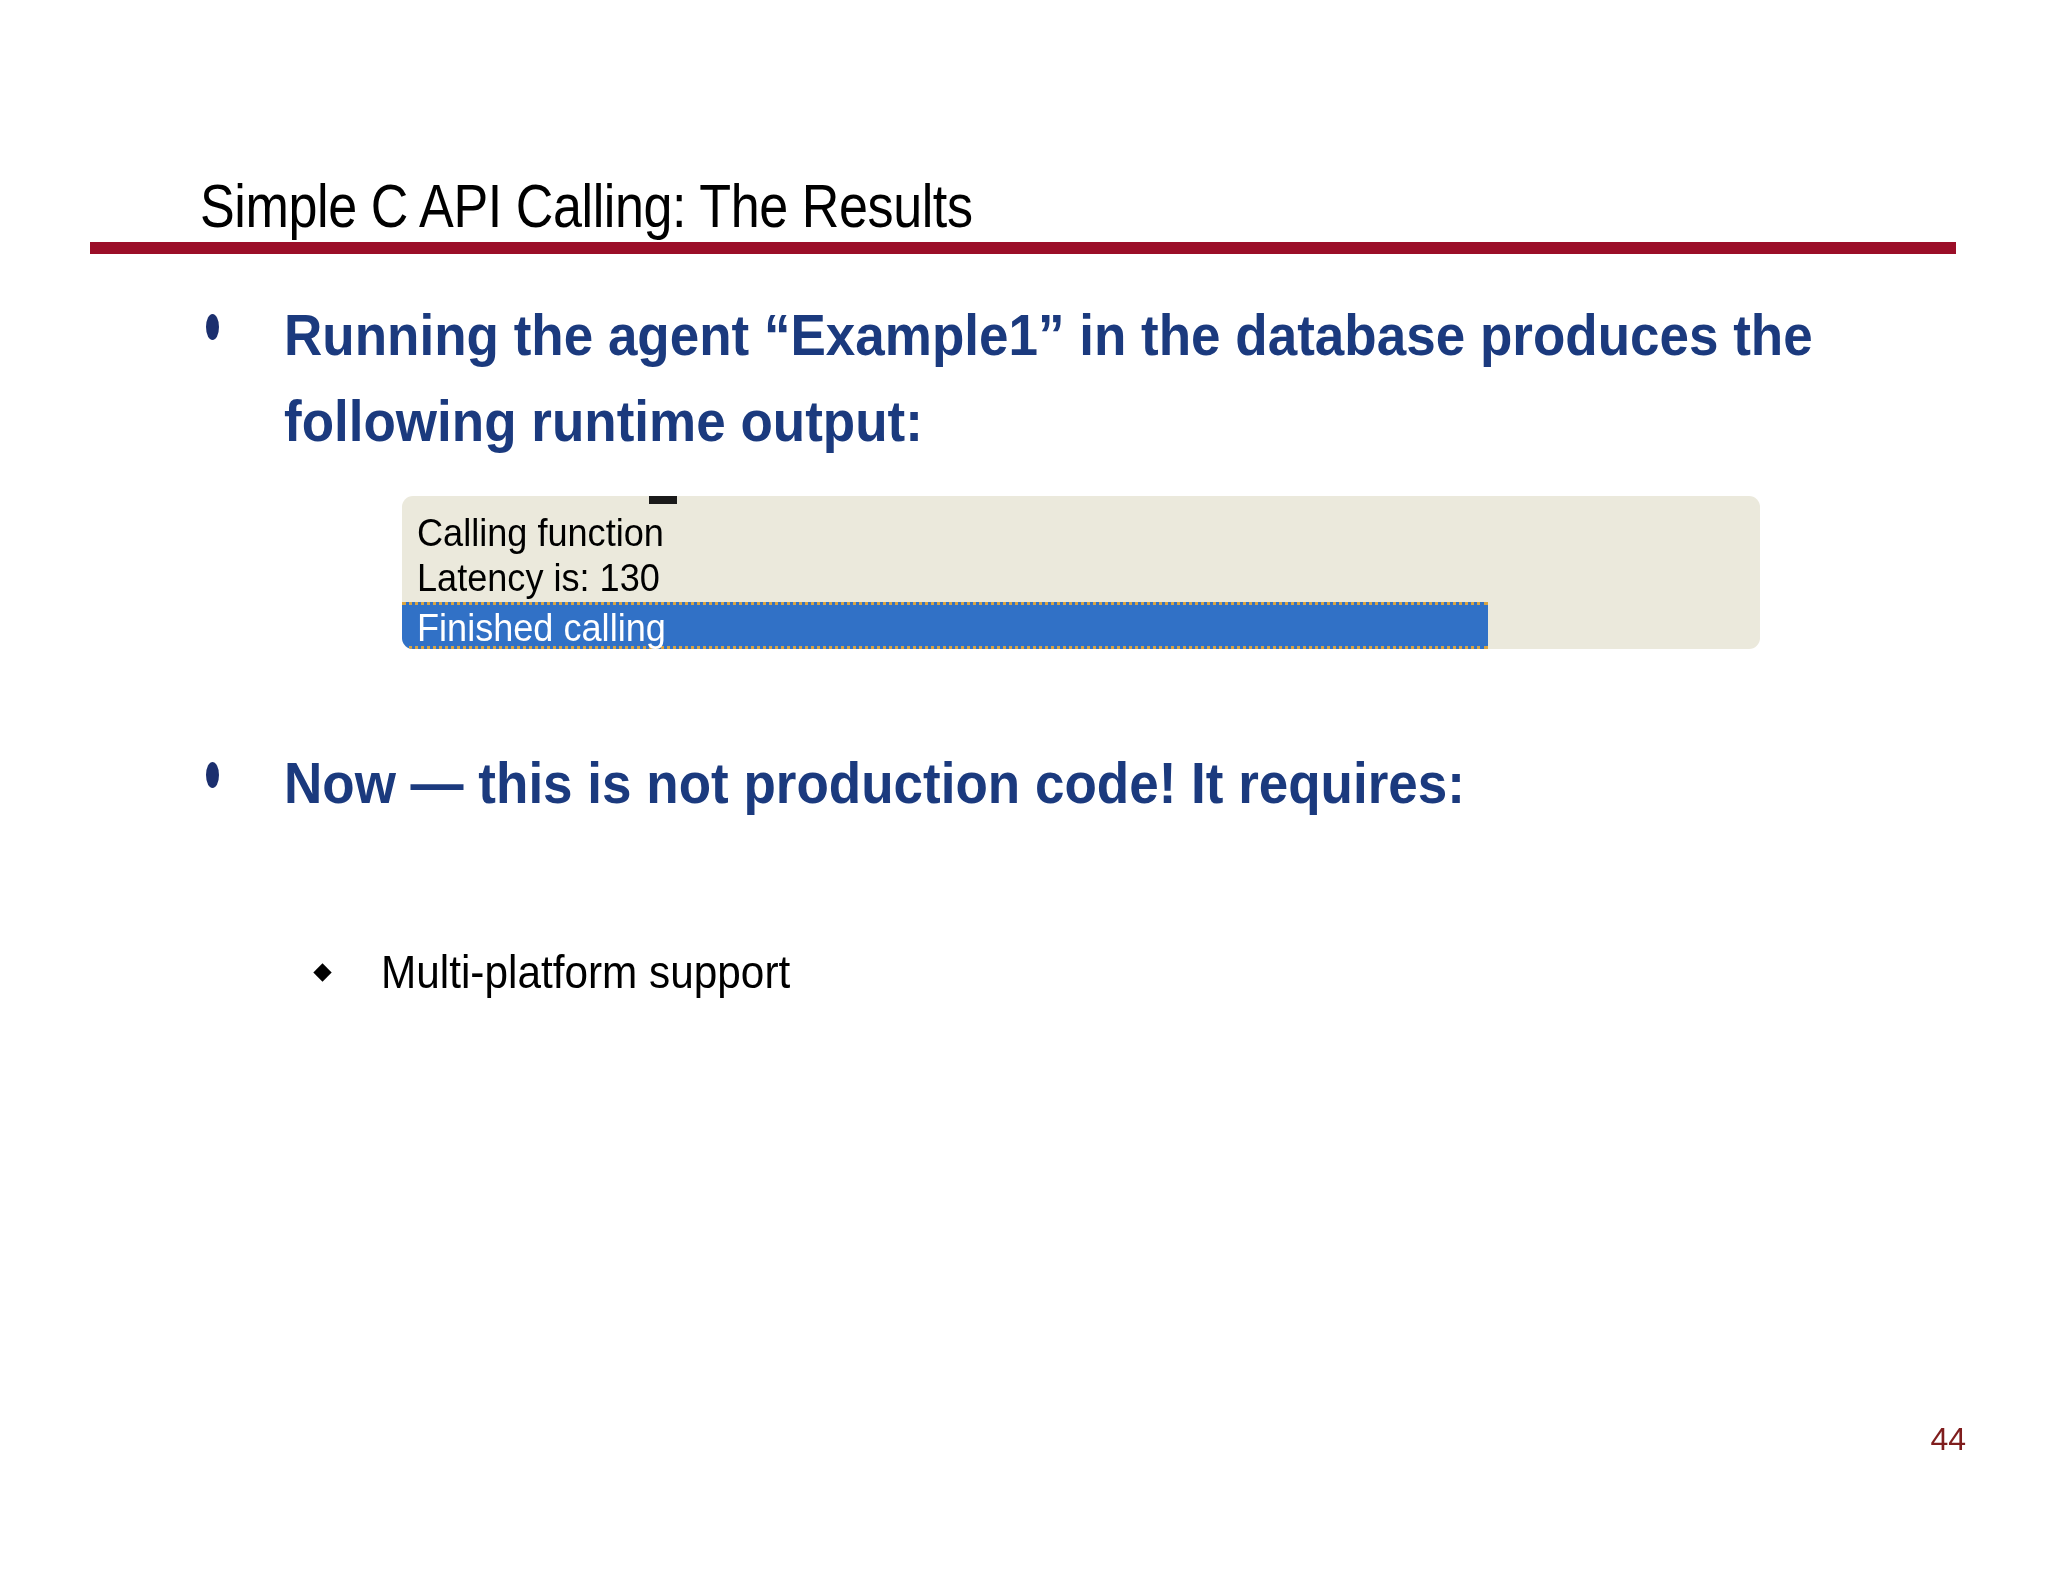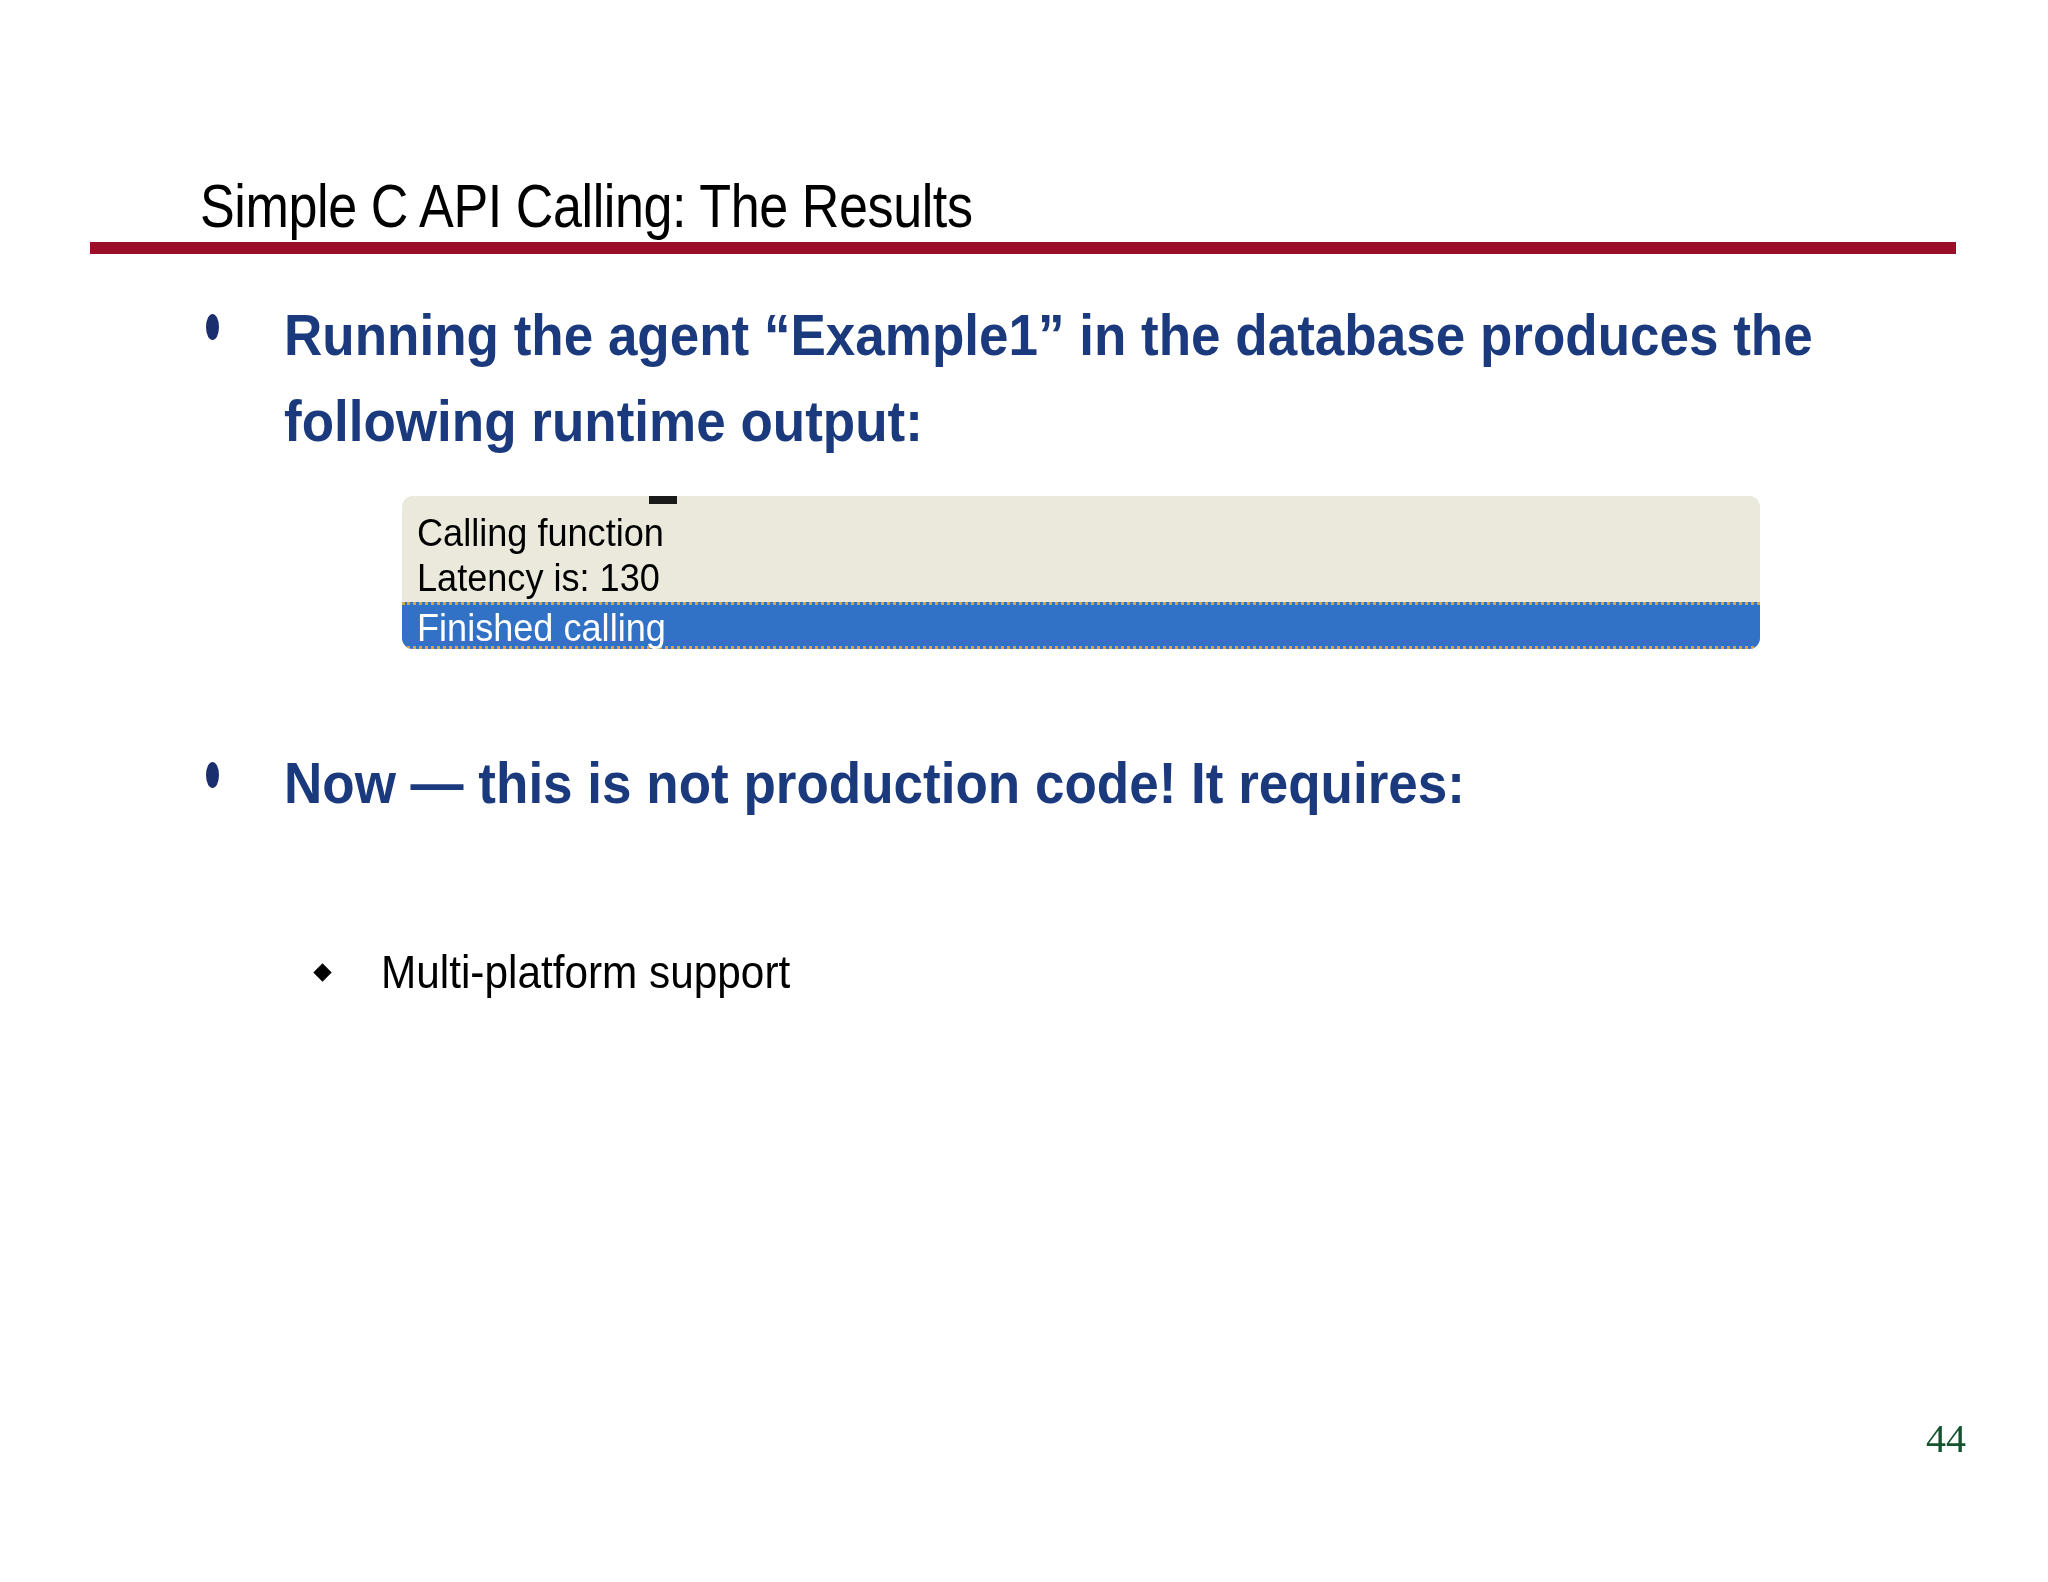--- a/index.html
+++ b/index.html
@@ -152,43 +152,43 @@
     transform-origin: left top;
     white-space: nowrap;
   }
   #console-line-1 { top: 14px; }
   #console-line-2 { top: 59px; }
 
   #console-selected {
     position: absolute;
     left: 0px;
     top: 106px;
-    width: 1358px;
+    width: 1086px;
     height: 47px;
     background: #3171C6;
     box-sizing: border-box;
     border-top: 3px dotted #D9A441;
     border-bottom: 3px dotted #D9A441;
   }
   #console-selected .console-line {
     position: absolute;
     left: 15px;
     top: 0px;
     color: #FFFFFF;
   }
 
   
   #page-number {
     position: absolute;
     right: 82px;
     top: 1416px;
-    font-family: Liberation Serif, serif;
-    font-size: 40px;
+    font-family: Liberation Sans, sans-serif;
+    font-size: 32px;
     line-height: 46px;
-    color: #14532d;
+    color: #7f1d1d;
   }
 </style>
 </head>
 <body>
 
 <div id="slide">
 
   <h1 id="slide-title">Simple C API Calling: The Results</h1>
 
   <div id="title-rule"></div>

